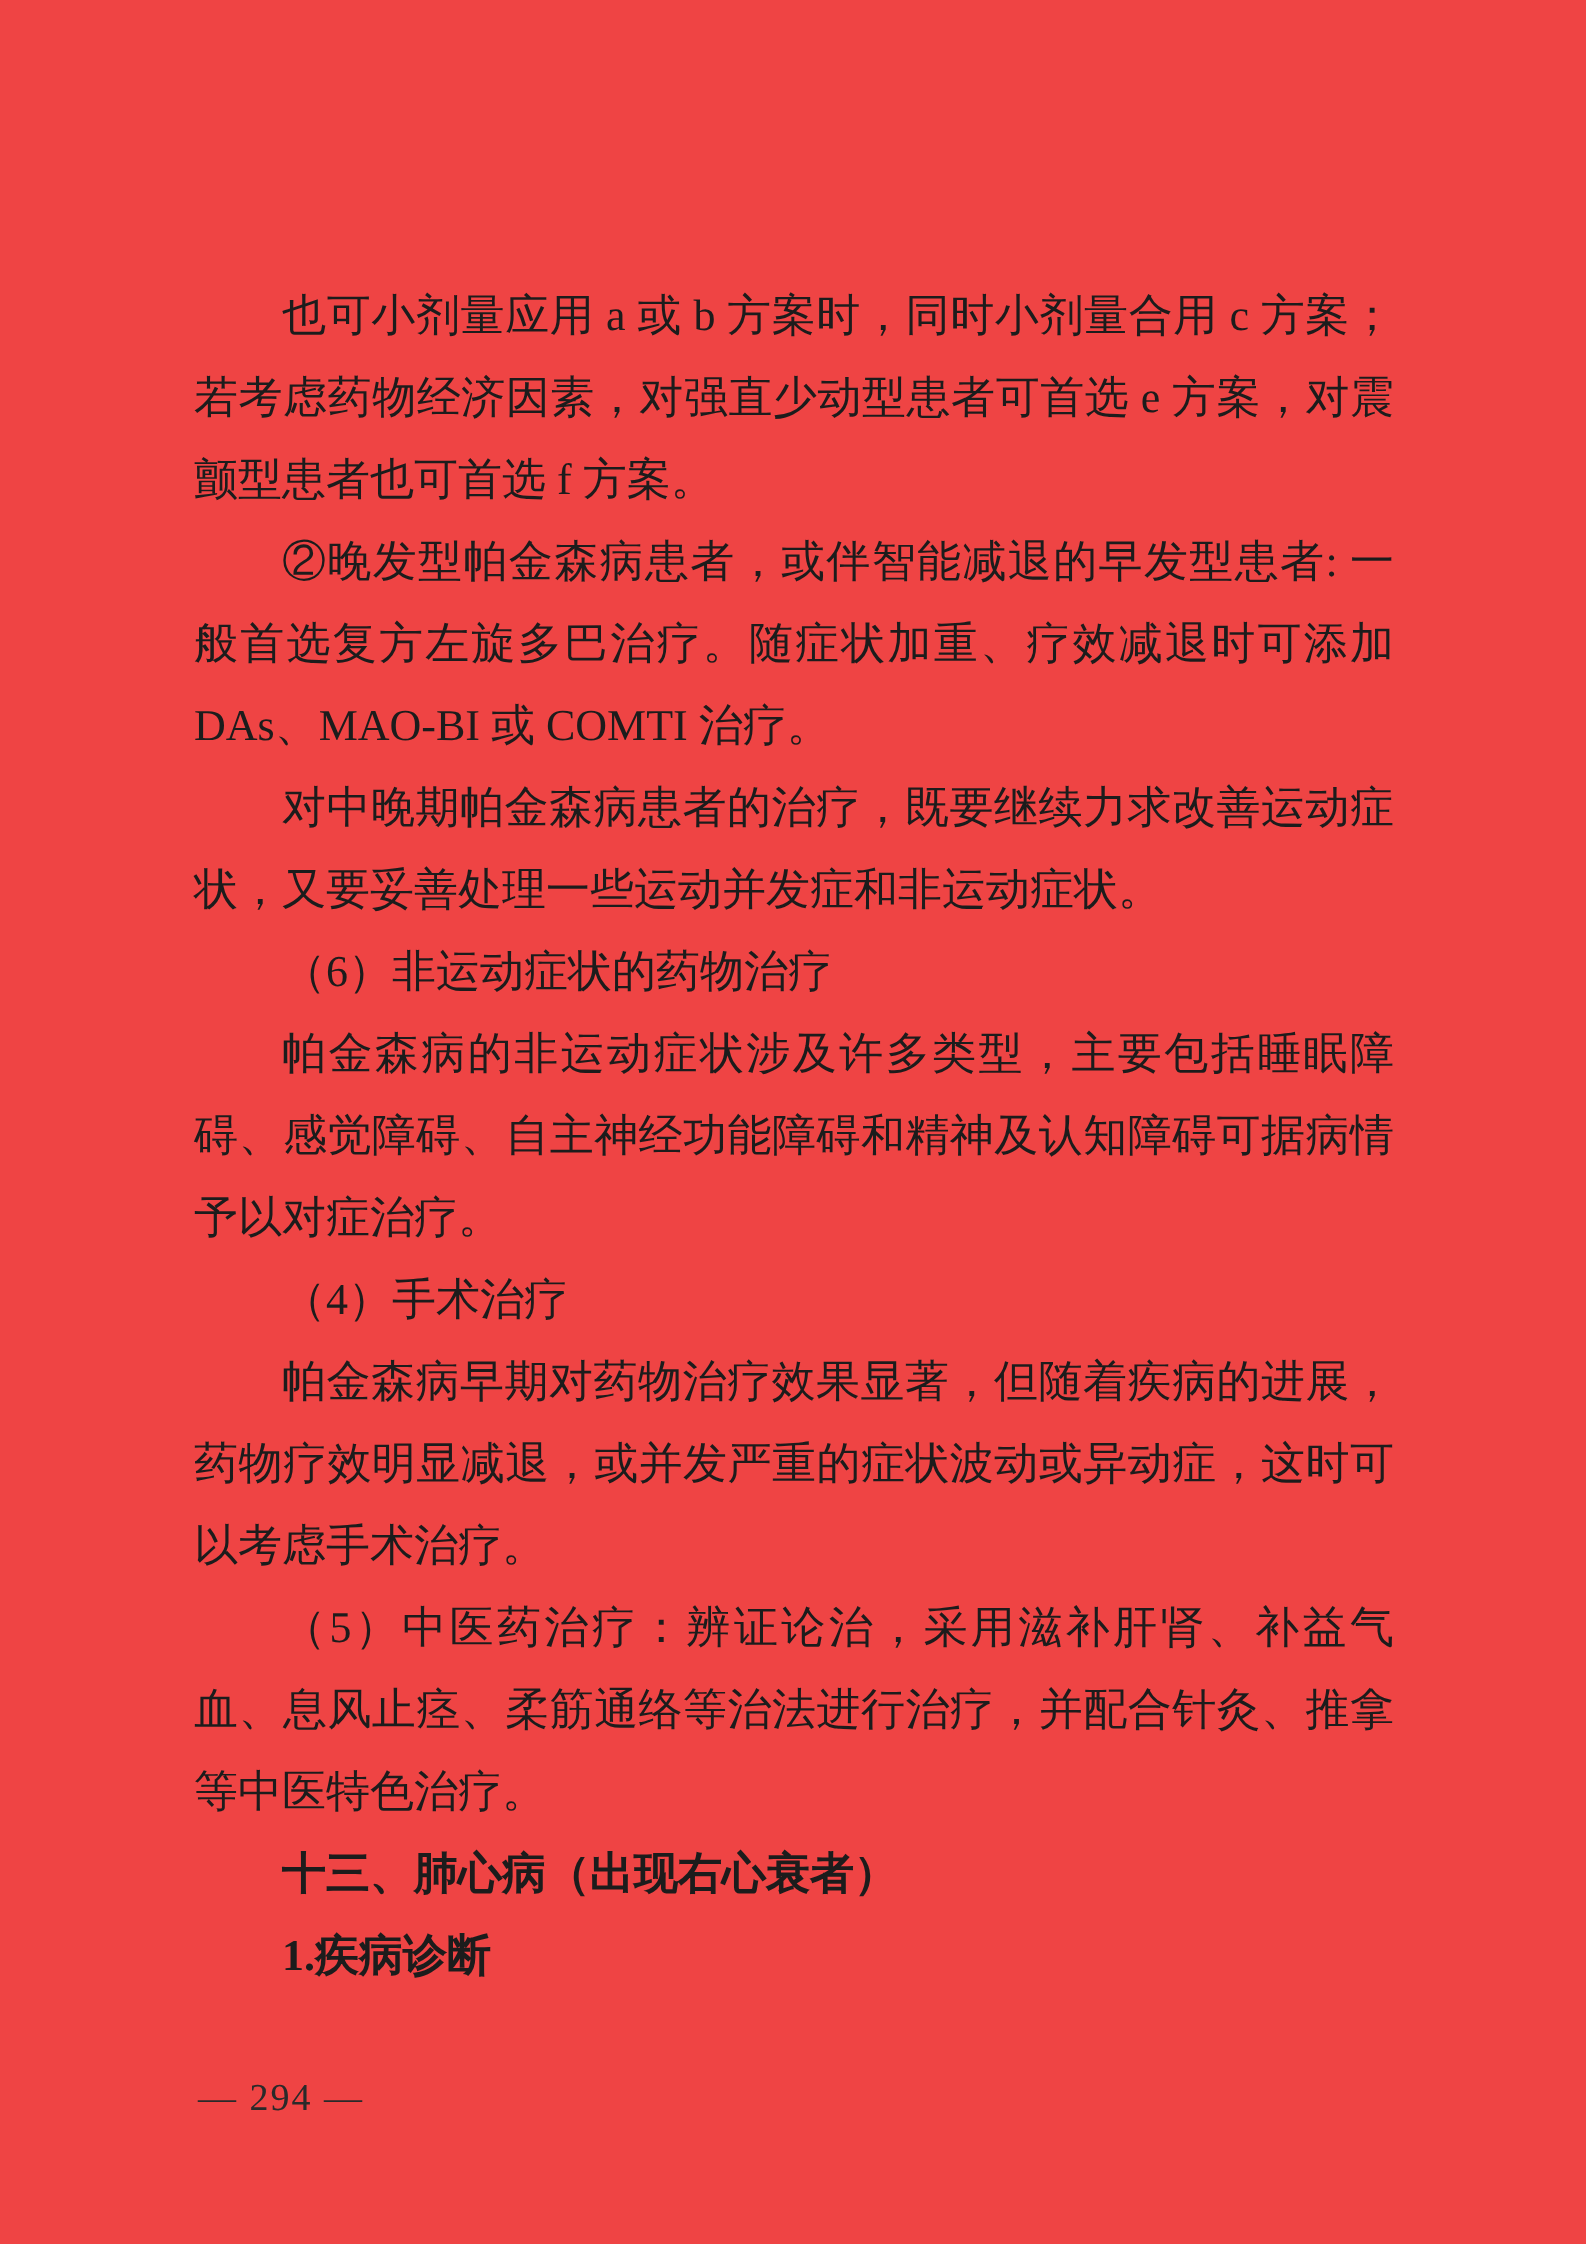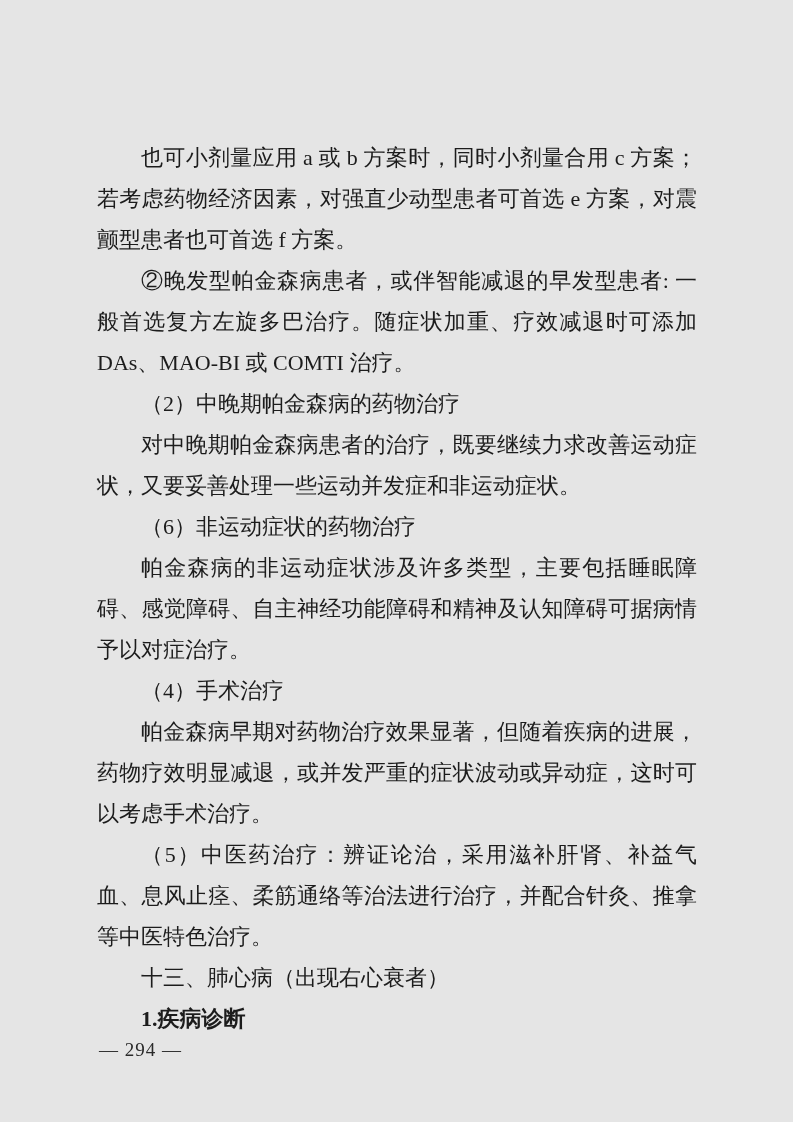--- a/index.html
+++ b/index.html
@@ -5,21 +5,21 @@
 <style>
   html, body {
     margin: 0;
     padding: 0;
     background: #ffffff;
   }
   .page {
     position: relative;
     width: 793px;
     height: 1122px;
-    background: #e5e5e5;
+    background: #ef4444;
     color: #1c1c1c;
     font-family: "Liberation Serif", "DejaVu Serif", serif;
     overflow: hidden;
     box-sizing: border-box;
   }
   .content {
     position: absolute;
     top: 137px;
     left: 97px;
     width: 600px;
@@ -31,21 +31,21 @@
     text-align: justify;
     text-align-last: left;
     text-indent: 2em;
     word-break: break-word;
   }
   .no-indent {
     text-indent: 0;
   }
   .h-major {
     font-family: "Liberation Sans", "DejaVu Sans", sans-serif;
-    font-weight: normal;
+    font-weight: bold;
   }
   .h-minor {
     font-weight: bold;
   }
   .footer {
     position: absolute;
     left: 99px;
     top: 1036px;
     font-size: 19px;
     line-height: 28px;
@@ -54,21 +54,20 @@
     font-family: Liberation Serif, serif;
   }
 </style>
 </head>
 <body>
 
 <div class="page">
   <main class="content">
     <p class="no-indent">也可小剂量应用 a 或 b 方案时，同时小剂量合用 c 方案；若考虑药物经济因素，对强直少动型患者可首选 e 方案，对震颤型患者也可首选 f 方案。</p>
     <p>②晚发型帕金森病患者，或伴智能减退的早发型患者: 一般首选复方左旋多巴治疗。随症状加重、疗效减退时可添加 DAs、MAO-BI 或 COMTI 治疗。</p>
-    <p>（2）中晚期帕金森病的药物治疗</p>
     <p>对中晚期帕金森病患者的治疗，既要继续力求改善运动症状，又要妥善处理一些运动并发症和非运动症状。</p>
     <p>（6）非运动症状的药物治疗</p>
     <p>帕金森病的非运动症状涉及许多类型，主要包括睡眠障碍、感觉障碍、自主神经功能障碍和精神及认知障碍可据病情予以对症治疗。</p>
     <p>（4）手术治疗</p>
     <p>帕金森病早期对药物治疗效果显著，但随着疾病的进展，药物疗效明显减退，或并发严重的症状波动或异动症，这时可以考虑手术治疗。</p>
     <p>（5）中医药治疗：辨证论治，采用滋补肝肾、补益气血、息风止痉、柔筋通络等治法进行治疗，并配合针灸、推拿等中医特色治疗。</p>
     <p class="h-major">十三、肺心病（出现右心衰者）</p>
     <p class="h-minor">1.疾病诊断</p>
   </main>
   <div class="footer">— 294 —</div>

